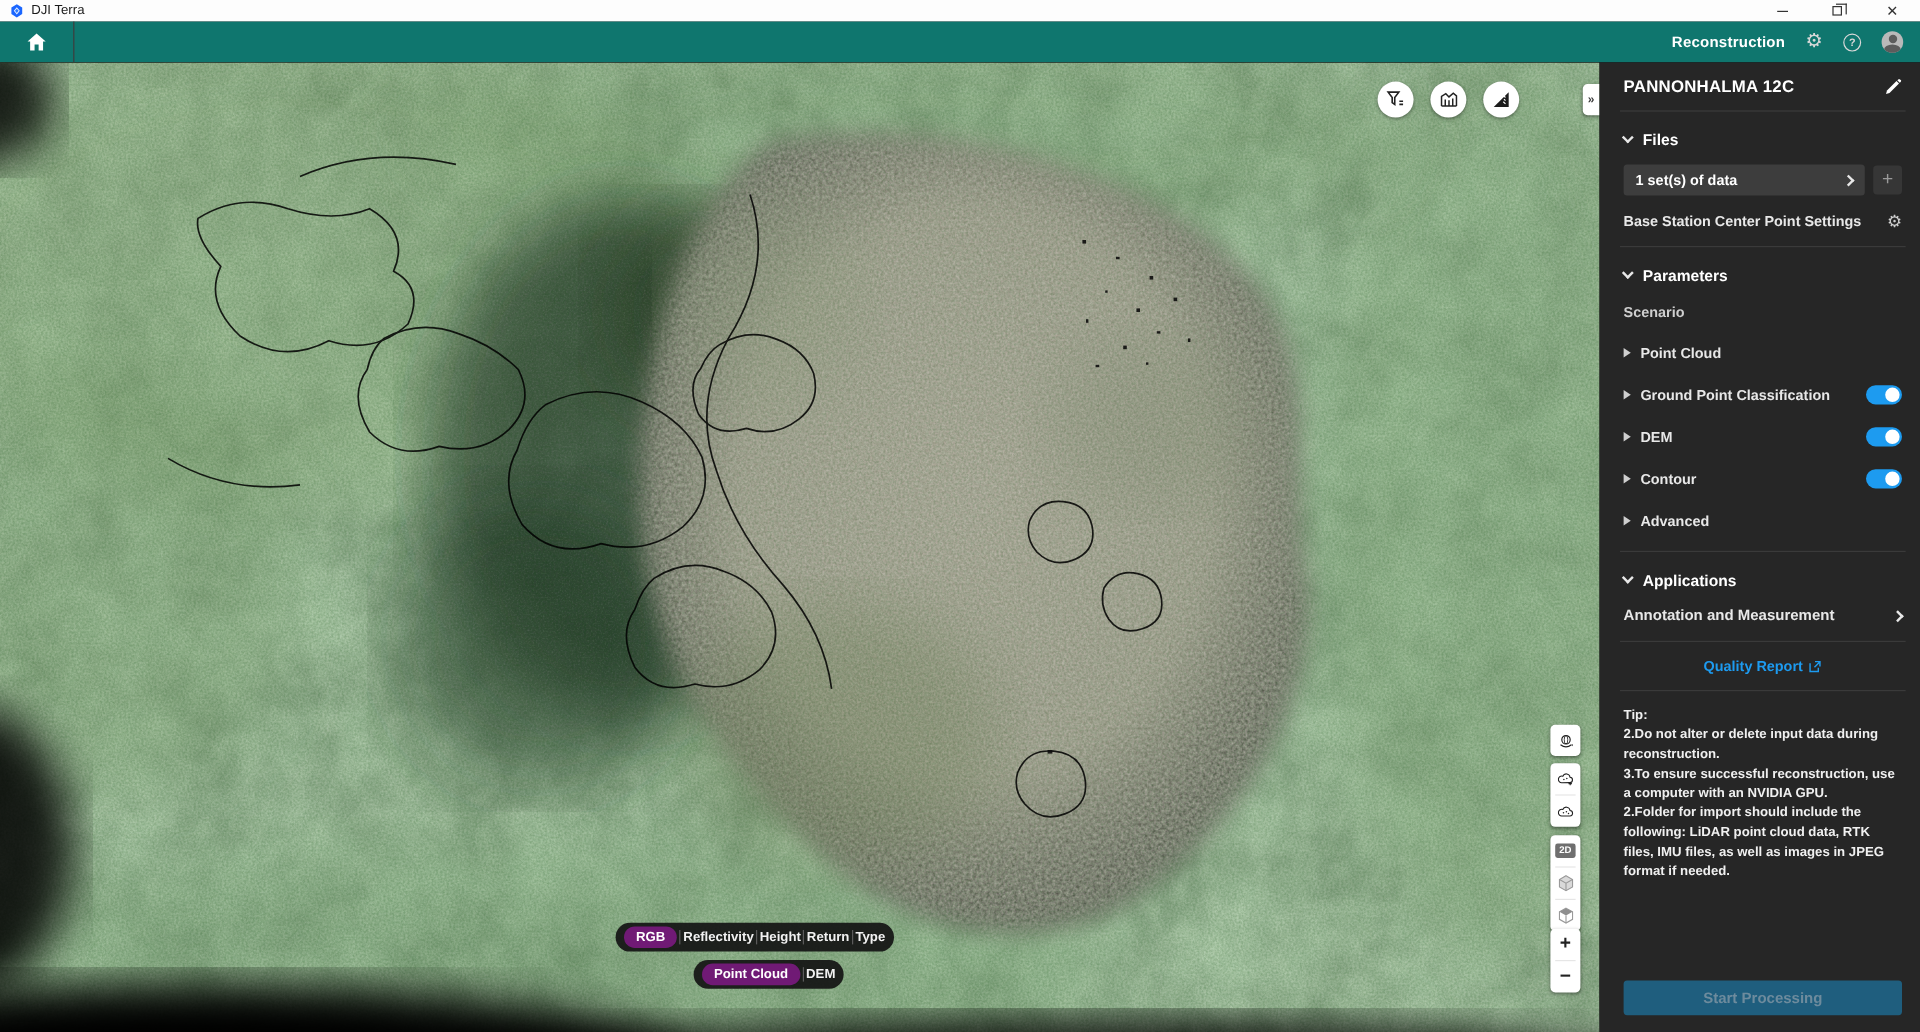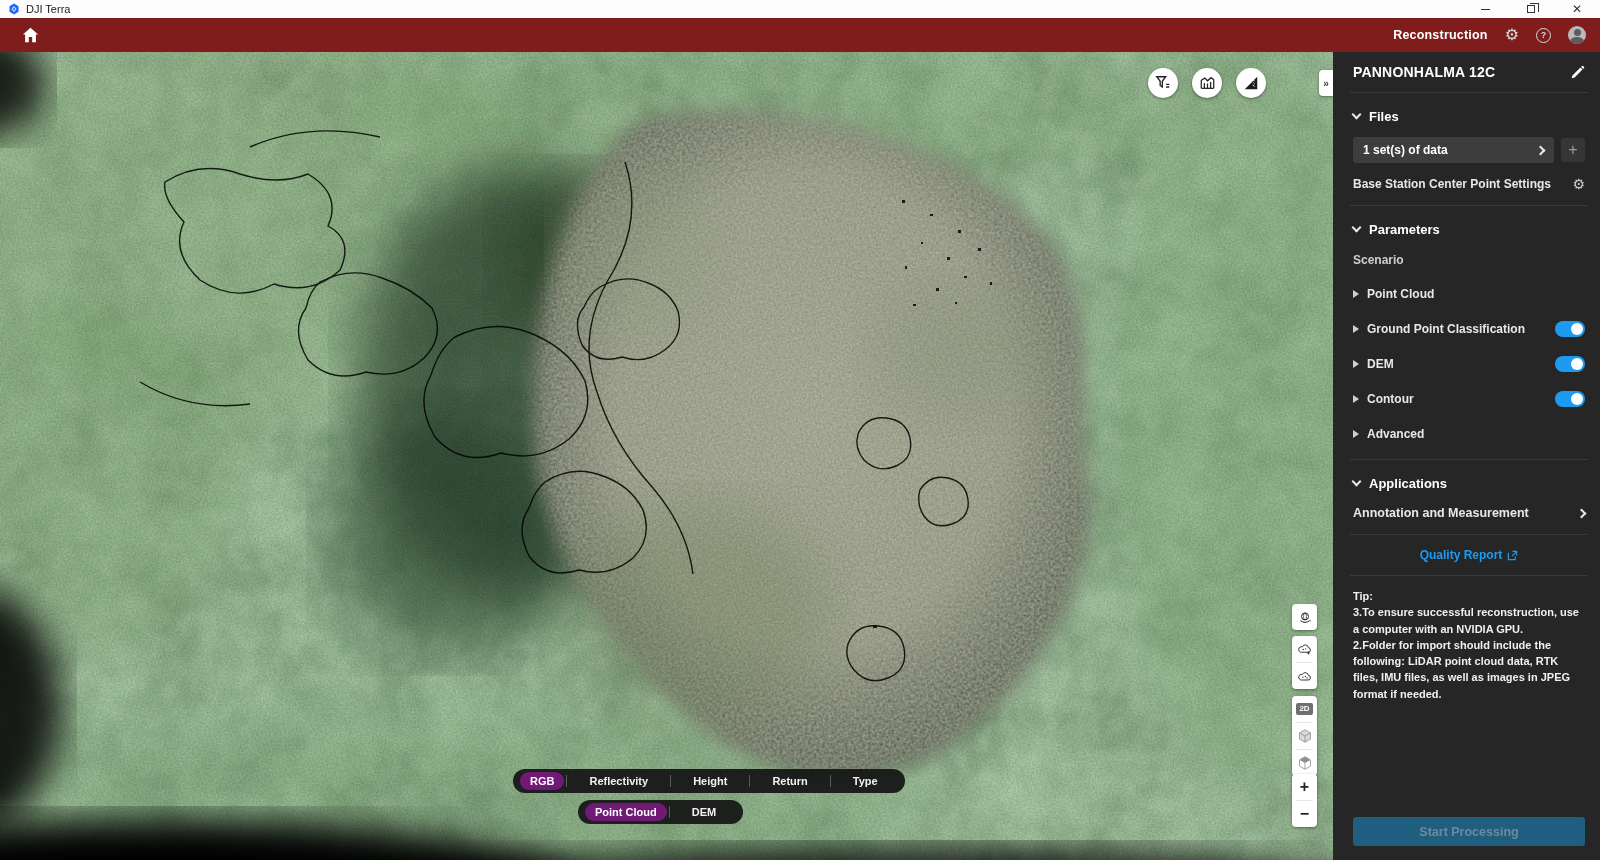--- a/index.html
+++ b/index.html
@@ -11,21 +11,21 @@
   .app-logo { width:12px; height:12px; margin:0 6px 0 8px; }
   .app-title { font-size:11px; color:#1a1a1a; }
   .win-controls { margin-left:auto; display:flex; height:100%; }
   .win-btn { width:46px; height:100%; display:flex; align-items:center; justify-content:center;
              font-size:10px; color:#333; cursor:default; }
   .glyph-restore { width:8px; height:8px; border:1px solid #333; position:relative; background:#fdfdfd; }
   .glyph-restore::before { content:""; position:absolute; left:2px; top:-3px; width:8px; height:8px;
              border:1px solid #333; border-left:none; border-bottom:none; }
   .glyph-min { width:9px; height:1px; background:#333; }
 
-  .navbar { height:34px; background:#7f1d1d; display:flex; align-items:center; }
+  .navbar { height:34px; background:#0f766e; display:flex; align-items:center; }
   .home-btn { width:62px; height:100%; display:flex; align-items:center; justify-content:center;
               border-right:1px solid #3e3e3e; }
   .nav-right { margin-left:auto; display:flex; align-items:center; gap:17px; padding-right:14px; }
   .nav-mode { color:#ffffff; font-weight:bold; font-size:12.5px; letter-spacing:.2px; }
   .gear-glyph { color:#d8d8d8; font-size:16px; line-height:1; }
   .help-circle { width:15px; height:15px; border:1.5px solid #d8d8d8; border-radius:50%;
                  display:flex; align-items:center; justify-content:center;
                  color:#d8d8d8; font-size:9px; font-weight:bold; }
   .avatar { width:18px; height:18px; border-radius:50%; background:#b9b9b9; overflow:hidden; position:relative; }
   .avatar::before { content:""; position:absolute; left:5.5px; top:3px; width:7px; height:7px;
@@ -53,21 +53,21 @@
             align-items:center; }
   .vitem { width:14px; height:26px; display:flex; align-items:center; justify-content:center; }
   .vsep { width:17px; height:1px; background:#e6e6e6; }
   .badge-2d { background:#6f6f6f; color:#fff; font-size:8px; font-weight:bold;
               border-radius:2px; padding:2px 3px; line-height:1; }
   .zoom-glyph { font-size:16px; color:#222; font-weight:bold; line-height:1; }
 
   
   .mode-bar { position:absolute; left:513px; top:717px; height:24px; background:rgba(20,20,20,.92);
               border-radius:12px; display:flex; align-items:center; padding:0 5px; }
-  .mode-item { color:#f2f2f2; font-size:11px; font-weight:bold; padding:0 22px; white-space:nowrap; }
+  .mode-item { color:#f2f2f2; font-size:11px; font-weight:bold; padding:0 2px; white-space:nowrap; }
   .mode-pill { background:#701a75; color:#fff; border-radius:9px; padding:3px 10px; margin:0 2px; }
   .bar-sep { width:1px; height:12px; background:#5a5a5a; }
 
   .layer-bar { position:absolute; left:578px; top:748px; height:24px; background:rgba(20,20,20,.92);
                border-radius:12px; display:flex; align-items:center; padding:0 5px; }
 
   
   .sidebar { width:267px; height:808px; background:#262626; color:#e8e8e8; position:relative;
              padding:0 15px 0 20px; }
   .sb-title-row { display:flex; align-items:center; height:40px; }
@@ -439,19 +439,20 @@
       <svg width="11" height="11" viewBox="0 0 12 12">
         <path d="M1.5 3 V10.5 H9 V7" fill="none" stroke="#1d9bf0" stroke-width="1.3"></path>
         <path d="M6 1.5 H10.5 V6 M10.5 1.5 L5.5 6.5" fill="none" stroke="#1d9bf0" stroke-width="1.3"></path>
       </svg>
     </div>
 
     <div class="divider"></div>
 
     <div class="tip-block">
       <p class="tline">Tip:</p>
+      <p class="tline">2.Do not alter or delete input data during reconstruction.</p>
       <p class="tline">3.To ensure successful reconstruction, use a computer with an NVIDIA GPU.</p>
       <p class="tline">2.Folder for import should include the following: LiDAR point cloud data, RTK files, IMU files, as well as images in JPEG format if needed.</p>
     </div>
 
     <div class="start-btn">Start Processing</div>
   </div>
 </div>
 
 </body></html>

